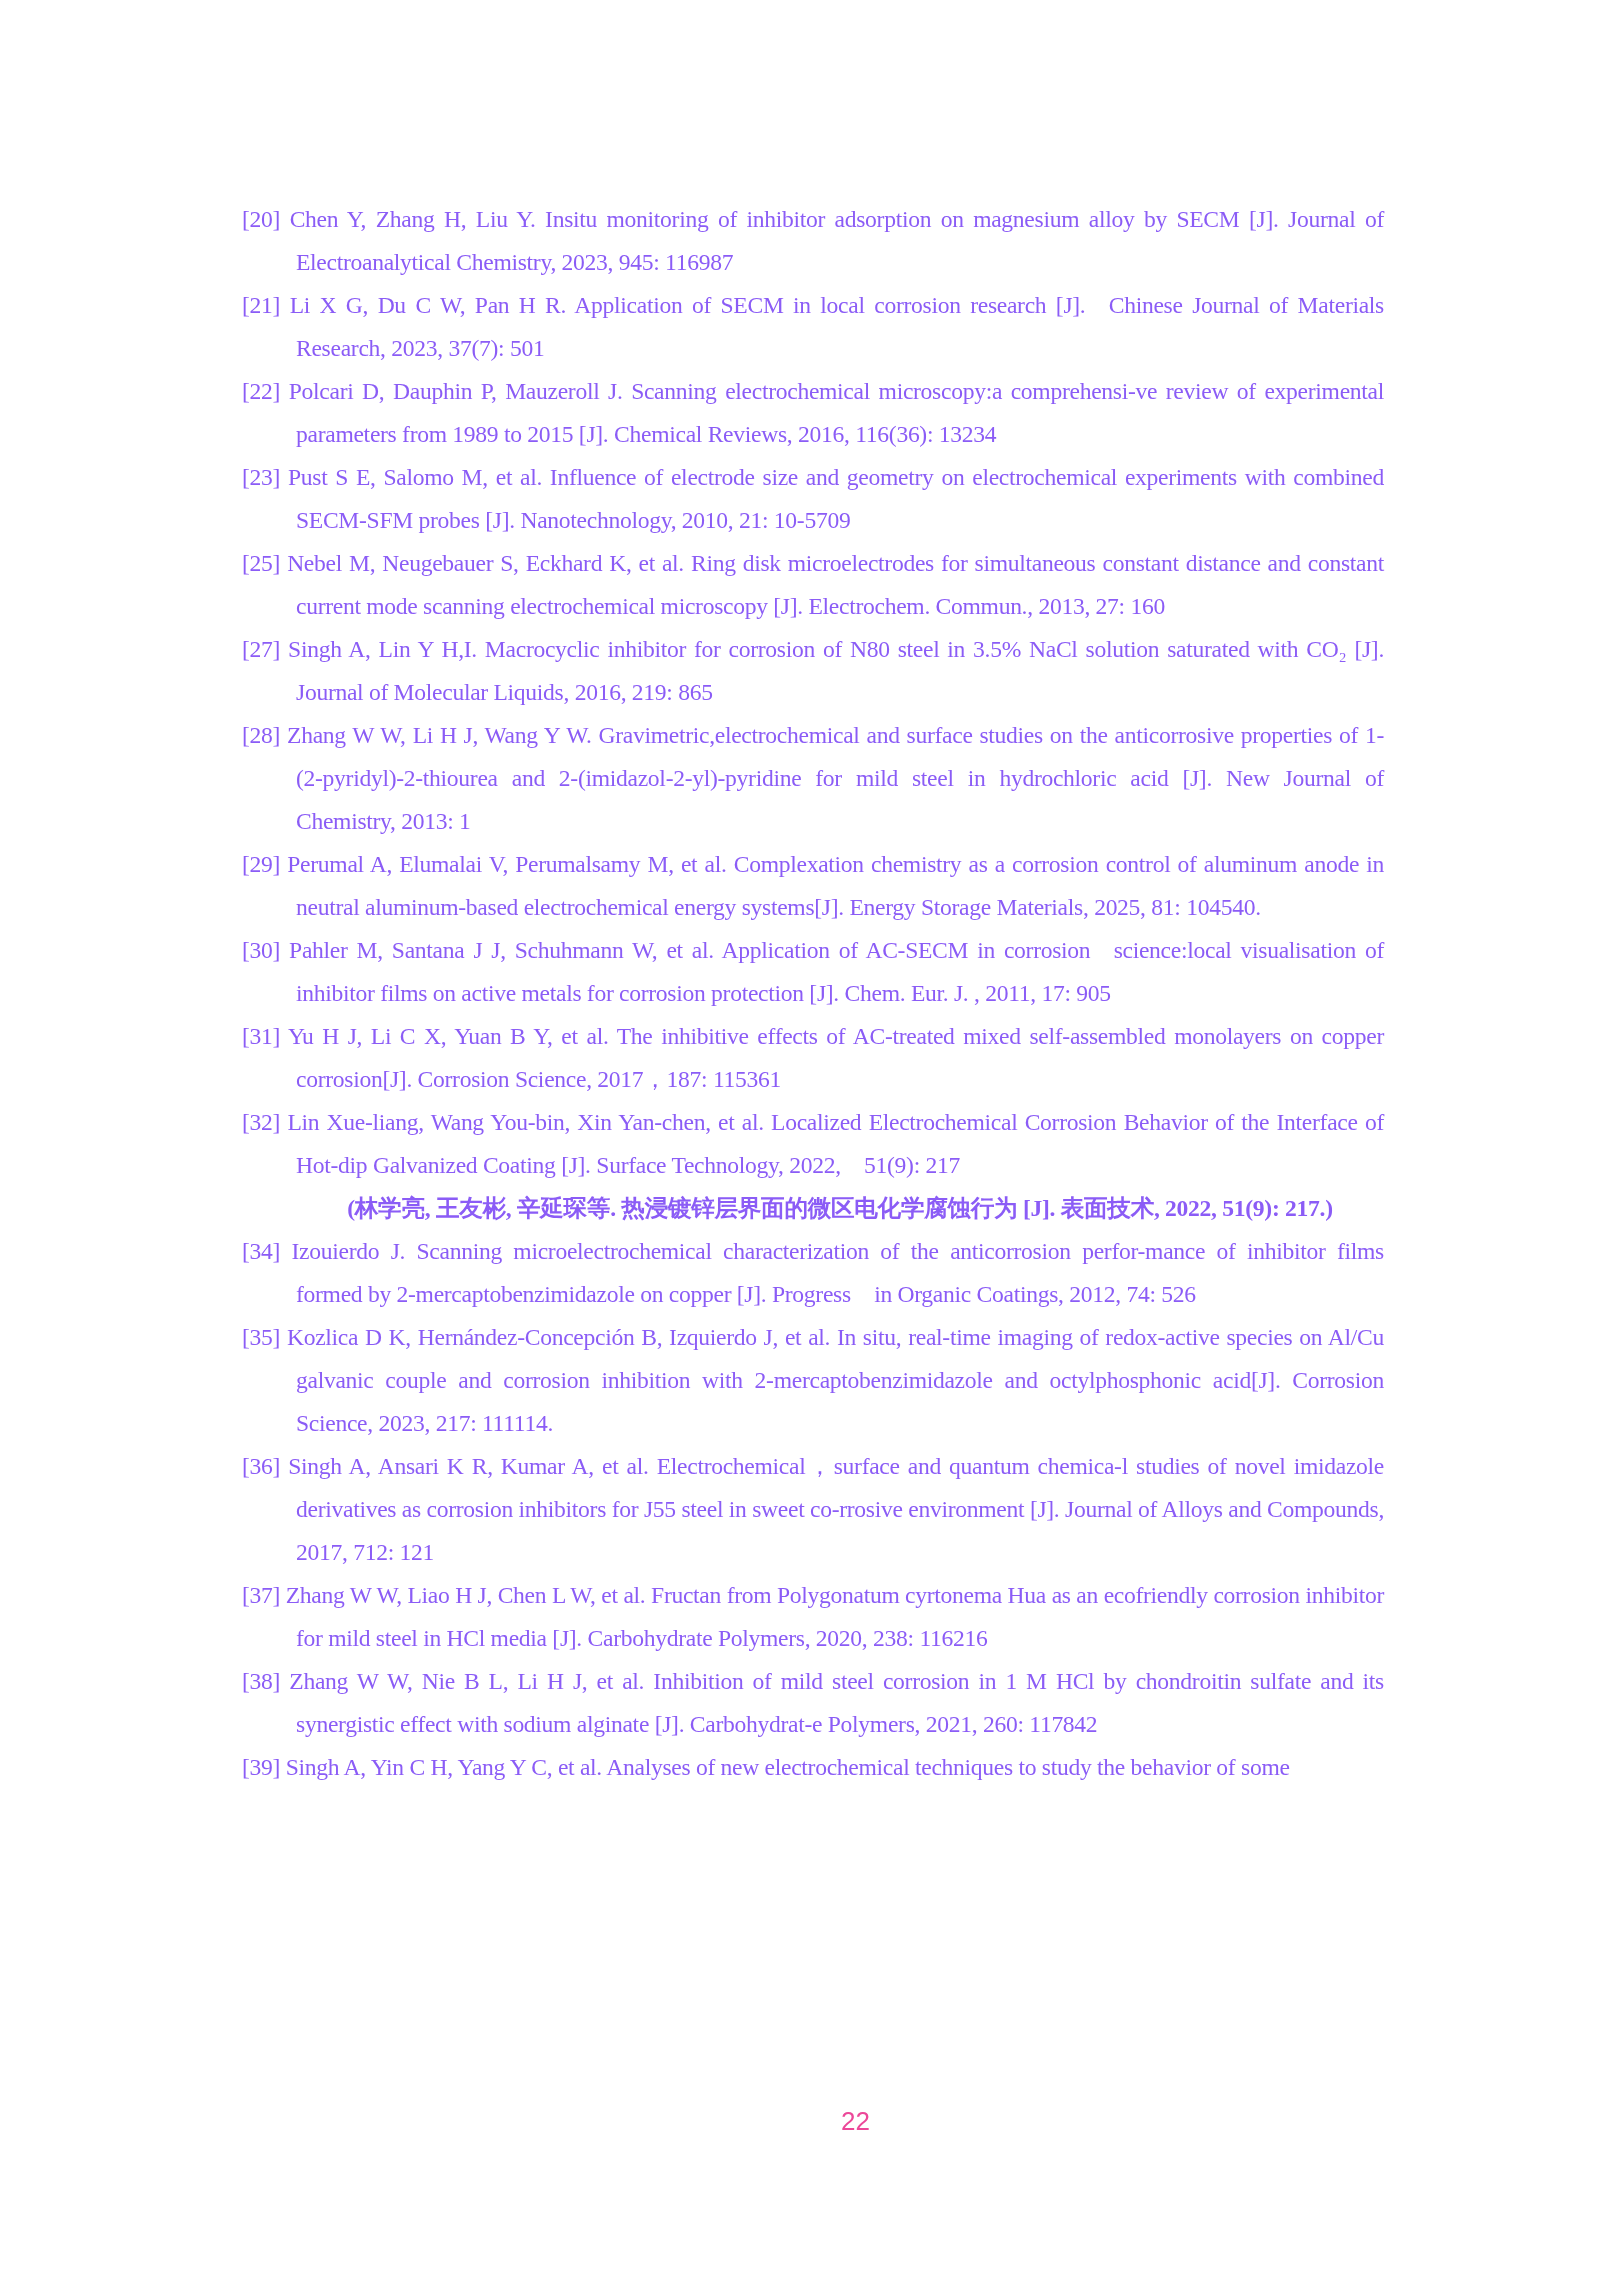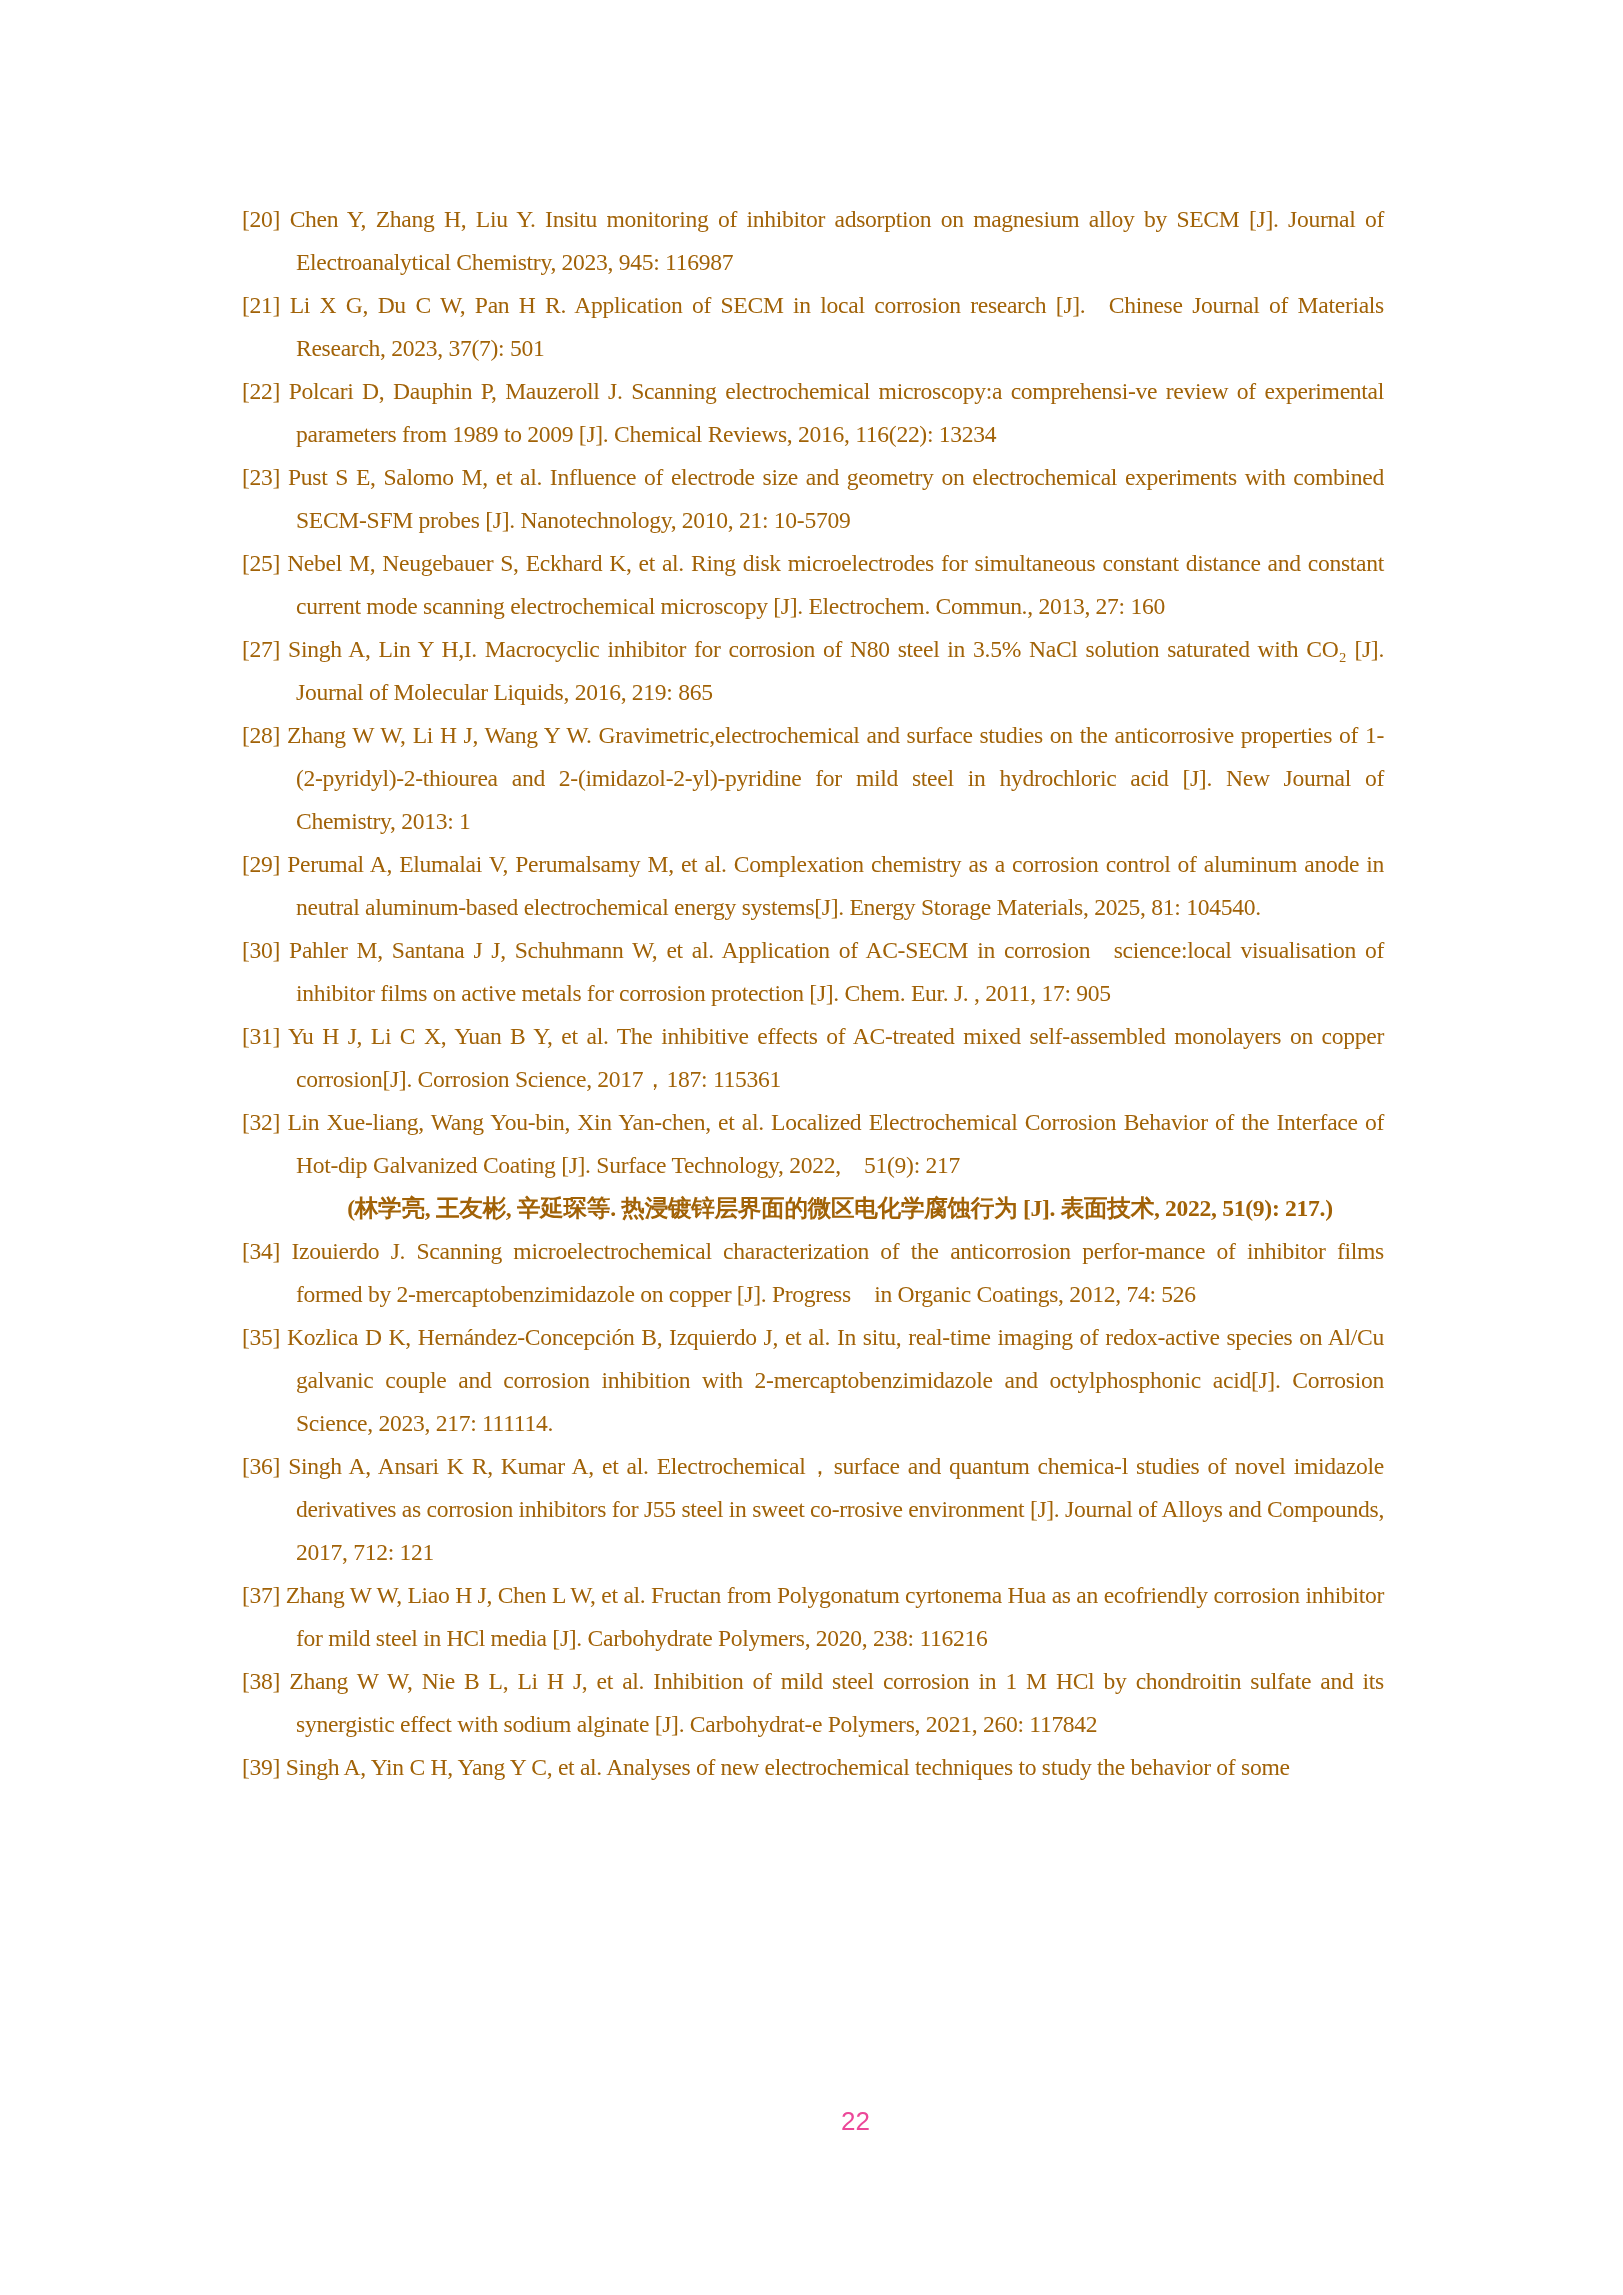--- a/index.html
+++ b/index.html
@@ -18,21 +18,21 @@
   }
   .ref {
     margin: 0;
     padding-left: 54px;
     text-indent: -54px;
     text-align: justify;
     font-family: "Liberation Serif", serif;
     font-size: 23.6px;
     line-height: 43px;
     letter-spacing: -0.3px;
-    color: #a16207;
+    color: #8b5cf6;
   }
   .ref-label { white-space: nowrap; }
   .ref-cjk {
     display: block;
     text-indent: 0;
     text-align: center;
     font-weight: bold;
   }
   .footer {
     position: absolute;
@@ -47,21 +47,21 @@
     padding-left: 44px;
   }
 </style>
 </head>
 <body>
 
 <div class="page">
   <div class="refs" id="refs">
       <p class="ref"><span class="ref-label">[20]</span> <span class="ref-text">Chen Y, Zhang H, Liu Y. Insitu monitoring of inhibitor adsorption on magnesium alloy by SECM [J]. Journal of Electroanalytical Chemistry, 2023, 945: 116987</span></p>
       <p class="ref"><span class="ref-label">[21]</span> <span class="ref-text">Li X G, Du C W, Pan H R. Application of SECM in local corrosion research [J]. Chinese Journal of Materials Research, 2023, 37(7): 501</span></p>
-      <p class="ref"><span class="ref-label">[22]</span> <span class="ref-text">Polcari D, Dauphin P, Mauzeroll J. Scanning electrochemical microscopy:a comprehensi-ve review of experimental parameters from 1989 to 2009 [J]. Chemical Reviews, 2016, 116(22): 13234</span></p>
+      <p class="ref"><span class="ref-label">[22]</span> <span class="ref-text">Polcari D, Dauphin P, Mauzeroll J. Scanning electrochemical microscopy:a comprehensi-ve review of experimental parameters from 1989 to 2015 [J]. Chemical Reviews, 2016, 116(36): 13234</span></p>
       <p class="ref"><span class="ref-label">[23]</span> <span class="ref-text">Pust S E, Salomo M, et al. Influence of electrode size and geometry on electrochemical experiments with combined SECM-SFM probes [J]. Nanotechnology, 2010, 21: 10-5709</span></p>
       <p class="ref"><span class="ref-label">[25]</span> <span class="ref-text">Nebel M, Neugebauer S, Eckhard K, et al. Ring disk microelectrodes for simultaneous constant distance and constant current mode scanning electrochemical microscopy [J]. Electrochem. Commun., 2013, 27: 160</span></p>
       <p class="ref"><span class="ref-label">[27]</span> <span class="ref-text">Singh A, Lin Y H,I. Macrocyclic inhibitor for corrosion of N80 steel in 3.5% NaCl solution saturated with CO₂ [J]. Journal of Molecular Liquids, 2016, 219: 865</span></p>
       <p class="ref"><span class="ref-label">[28]</span> <span class="ref-text">Zhang W W, Li H J, Wang Y W. Gravimetric,electrochemical and surface studies on the anticorrosive properties of 1-(2-pyridyl)-2-thiourea and 2-(imidazol-2-yl)-pyridine for mild steel in hydrochloric acid [J]. New Journal of Chemistry, 2013: 1</span></p>
       <p class="ref"><span class="ref-label">[29]</span> <span class="ref-text">Perumal A, Elumalai V, Perumalsamy M, et al. Complexation chemistry as a corrosion control of aluminum anode in neutral aluminum-based electrochemical energy systems[J]. Energy Storage Materials, 2025, 81: 104540.</span></p>
       <p class="ref"><span class="ref-label">[30]</span> <span class="ref-text">Pahler M, Santana J J, Schuhmann W, et al. Application of AC-SECM in corrosion science:local visualisation of inhibitor films on active metals for corrosion protection [J]. Chem. Eur. J. , 2011, 17: 905</span></p>
       <p class="ref"><span class="ref-label">[31]</span> <span class="ref-text">Yu H J, Li C X, Yuan B Y, et al. The inhibitive effects of AC-treated mixed self-assembled monolayers on copper corrosion[J]. Corrosion Science, 2017，187: 115361</span></p>
       <p class="ref"><span class="ref-label">[32]</span> <span class="ref-text">Lin Xue-liang, Wang You-bin, Xin Yan-chen, et al. Localized Electrochemical Corrosion Behavior of the Interface of Hot-dip Galvanized Coating [J]. Surface Technology, 2022, 51(9): 217</span><span class="ref-cjk">(林学亮, 王友彬, 辛延琛等. 热浸镀锌层界面的微区电化学腐蚀行为 [J]. 表面技术, 2022, 51(9): 217.)</span></p>
       <p class="ref"><span class="ref-label">[34]</span> <span class="ref-text">Izouierdo J. Scanning microelectrochemical characterization of the anticorrosion perfor-mance of inhibitor films formed by 2-mercaptobenzimidazole on copper [J]. Progress in Organic Coatings, 2012, 74: 526</span></p>
       <p class="ref"><span class="ref-label">[35]</span> <span class="ref-text">Kozlica D K, Hernández-Concepción B, Izquierdo J, et al. In situ, real-time imaging of redox-active species on Al/Cu galvanic couple and corrosion inhibition with 2-mercaptobenzimidazole and octylphosphonic acid[J]. Corrosion Science, 2023, 217: 111114.</span></p>

